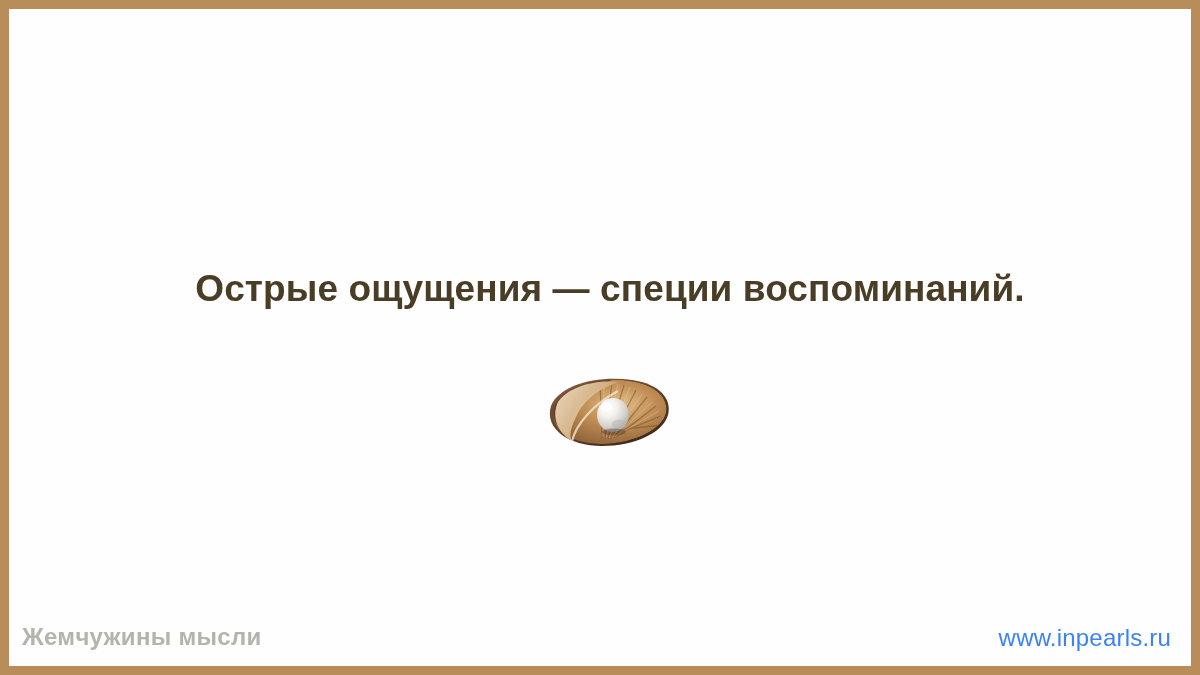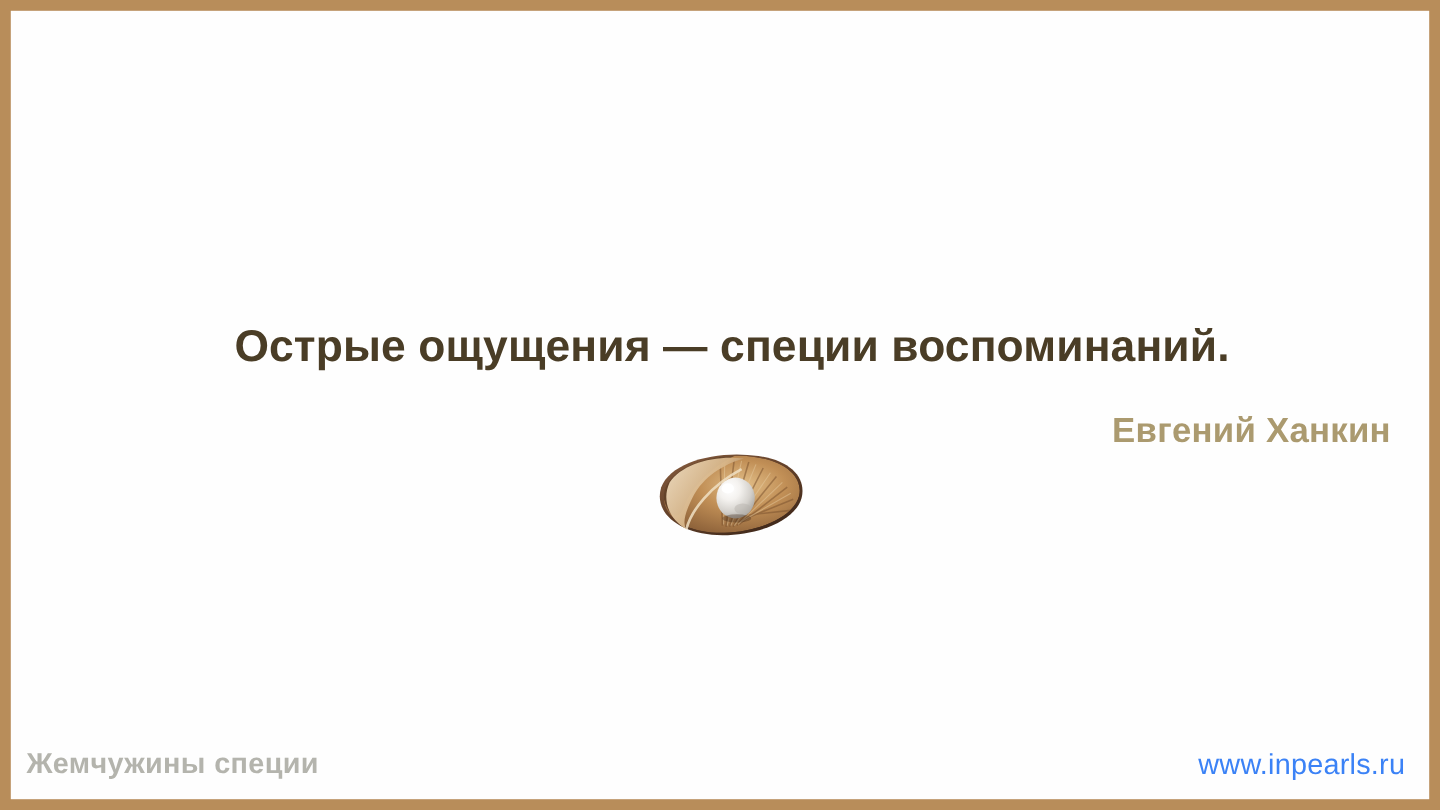--- a/index.html
+++ b/index.html
@@ -102,21 +102,20 @@
 </style>
 </head>
 <body>
 
 <div class="page">
 
   <div class="quote-area">
 
     <div class="quote-text">Острые ощущения — специи воспоминаний.</div>
 
-    <div class="author-name">Евгений Ханкин</div>
 
     <div class="emblem">
       <svg viewBox="0 0 130 72" xmlns="http://www.w3.org/2000/svg">
         <defs>
           <radialGradient id="innerShell" cx="58%" cy="38%" r="70%">
             <stop offset="0%" stop-color="#e3c08a"></stop>
             <stop offset="45%" stop-color="#c18f56"></stop>
             <stop offset="100%" stop-color="#8a5f38"></stop>
           </radialGradient>
           <linearGradient id="outerShell" x1="8%" y1="18%" x2="72%" y2="100%">
@@ -174,17 +173,17 @@
         <ellipse cx="64.5" cy="32" rx="5.2" ry="4.2" fill="#ffffff" opacity="0.9"></ellipse>
         <ellipse cx="77" cy="49" rx="7" ry="4.5" fill="#b7b4ae" opacity="0.5"></ellipse>
 
         <ellipse cx="72" cy="57" rx="12" ry="3.4" fill="#3f2817" opacity="0.35"></ellipse>
       </svg>
     </div>
 
   </div>
 
   <div class="footer">
-    <div class="site-title">Жемчужины специи</div>
+    <div class="site-title">Жемчужины мысли</div>
     <span class="site-url">www.inpearls.ru</span>
   </div>
 
 </div>
 
 </body></html>

